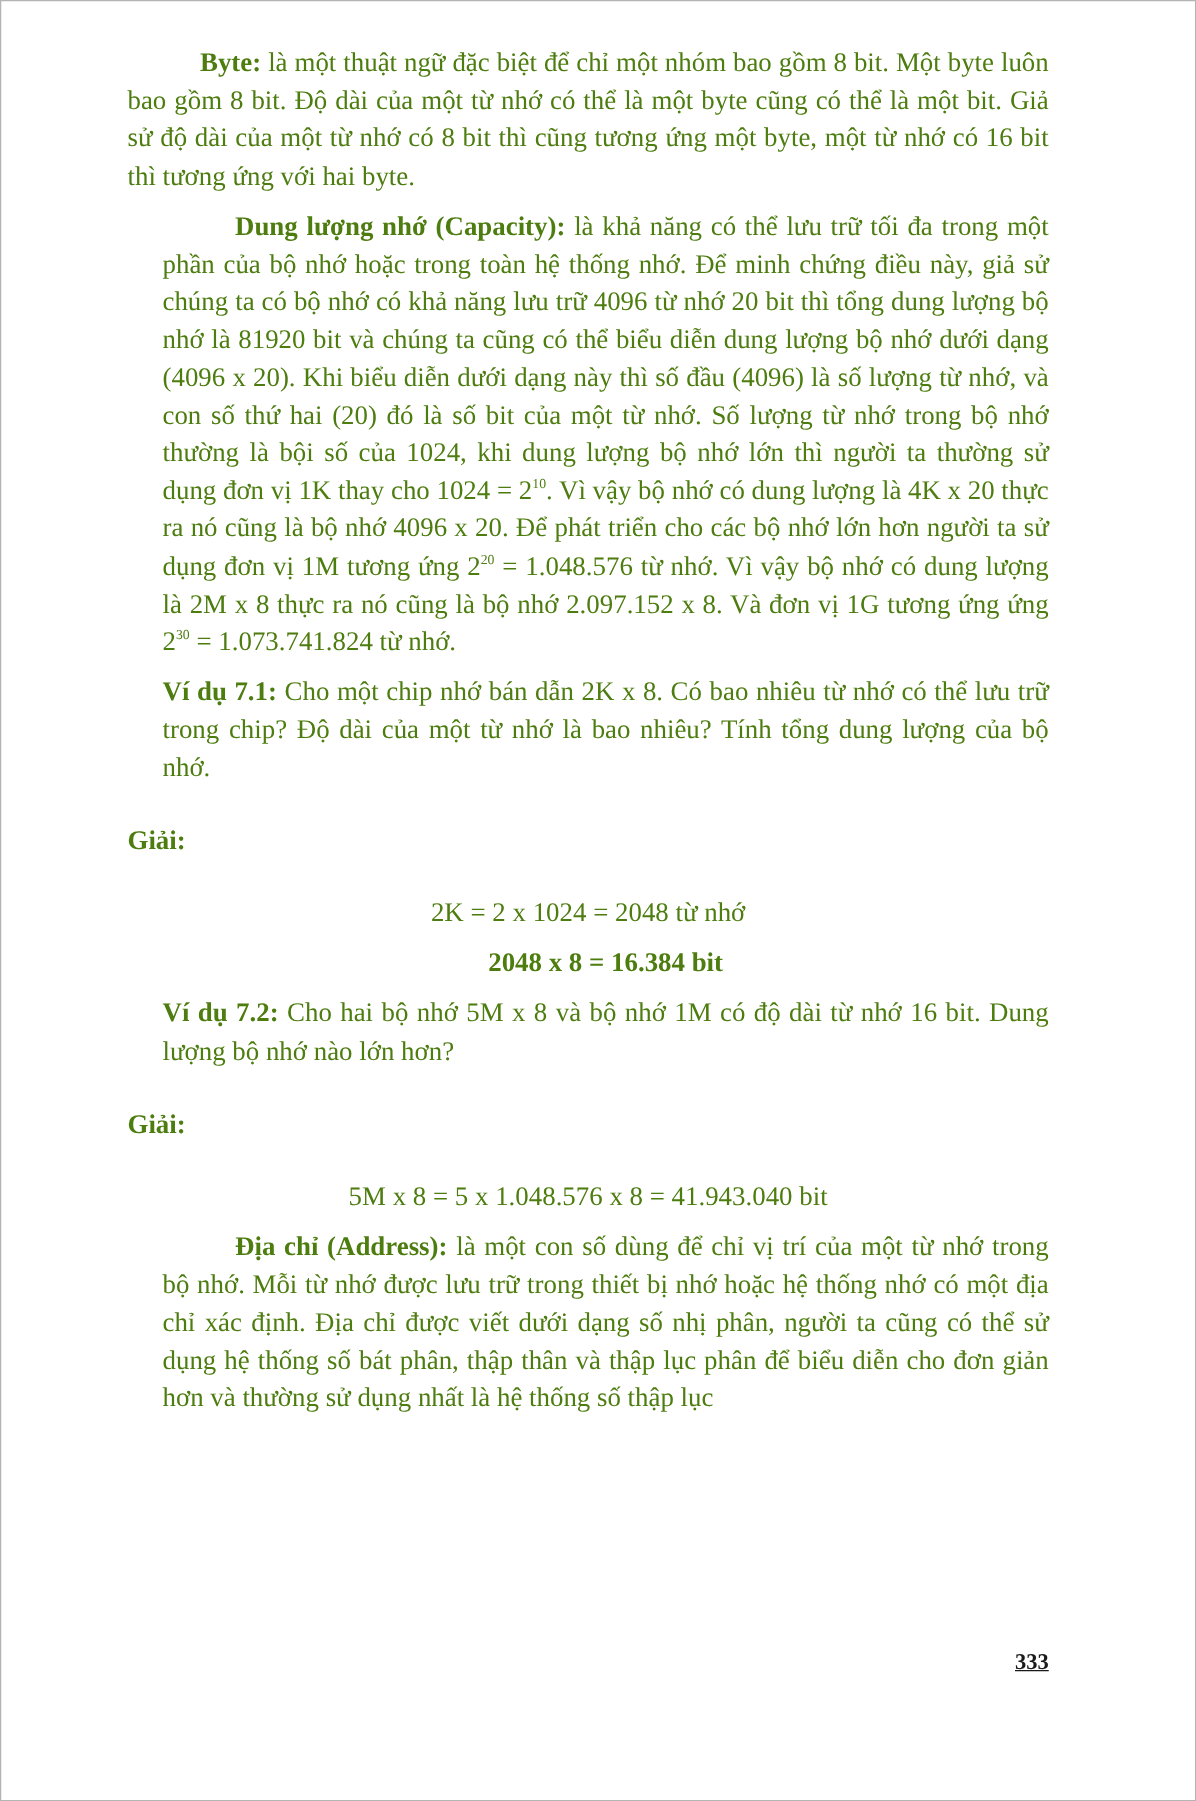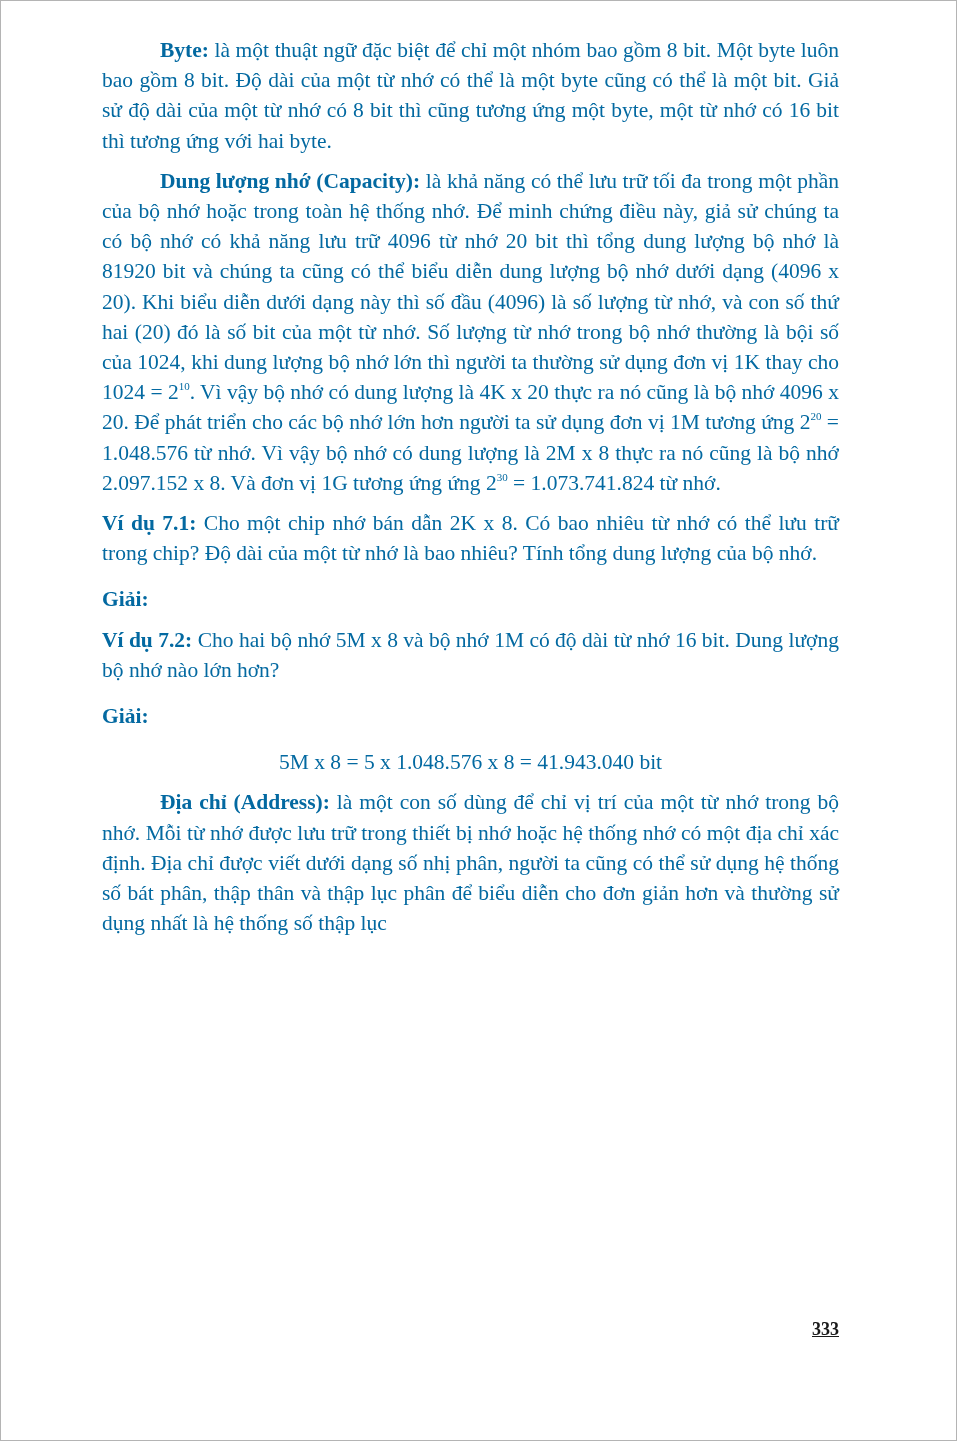--- a/index.html
+++ b/index.html
@@ -4,27 +4,27 @@
   <style>
     html, body { margin: 0; padding: 0; background: #ffffff; }
     body { width: 957px; height: 1441px; position: relative; overflow: hidden; }
     .page {
       position: absolute; left: 0; top: 0; width: 955px; height: 1439px;
       border: 1px solid #b4b4b4; background: #ffffff;
     }
     .content {
       position: absolute; left: 101px; top: 34px; width: 737px;
       font-family: "Liberation Serif", "DejaVu Serif", serif;
-      font-size: 21.5px; line-height: 30.2px; color: #0369a1;
+      font-size: 21.5px; line-height: 30.2px; color: #4d7c0f;
       text-align: justify;
     }
     .para { margin: 0; }
     .indent { text-indent: 58px; }
-    .gap-s { margin-top: 10px; }
-    .gap-m { margin-top: 16px; }
+    .gap-s { margin-top: 10px; margin-left: 28px; }
+    .gap-m { margin-top: 28px; }
     b { font-weight: bold; }
     .center { text-align: center; }
     sup { font-size: 11px; line-height: 0; vertical-align: 9px; }
     .pagenum {
       position: absolute; left: 800px; top: 1318px; width: 38px; text-align: right;
       font-family: "Liberation Serif", "DejaVu Serif", serif;
       font-size: 18px; font-weight: bold; color: #1a1a1a; text-decoration: underline;
     }
   </style>
 </head>
@@ -42,22 +42,26 @@
     </p>
 
     <p class="para gap-s">
       <b>Ví dụ 7.1:</b><span> Cho một chip nhớ bán dẫn 2K x 8. Có bao nhiêu từ nhớ có thể lưu trữ trong chip? Độ dài của một từ nhớ là bao nhiêu? Tính tổng dung lượng của bộ nhớ.</span>
     </p>
 
     <p class="para gap-m">
       <b>Giải:</b>
     </p>
 
+    <p class="para center gap-m">2K = 2 x 1024 = 2048 từ nhớ</p>
 
 
+    <p class="para center gap-s">
+      <b>2048 x 8 = 16.384 bit</b>
+    </p>
 
     <p class="para gap-s">
       <b>Ví dụ 7.2:</b><span> Cho hai bộ nhớ 5M x 8 và bộ nhớ 1M có độ dài từ nhớ 16 bit. Dung lượng bộ nhớ nào lớn hơn?</span>
     </p>
 
     <p class="para gap-m">
       <b>Giải:</b>
     </p>
 
     <p class="para center gap-m">5M x 8 = 5 x 1.048.576 x 8 = 41.943.040 bit</p>

